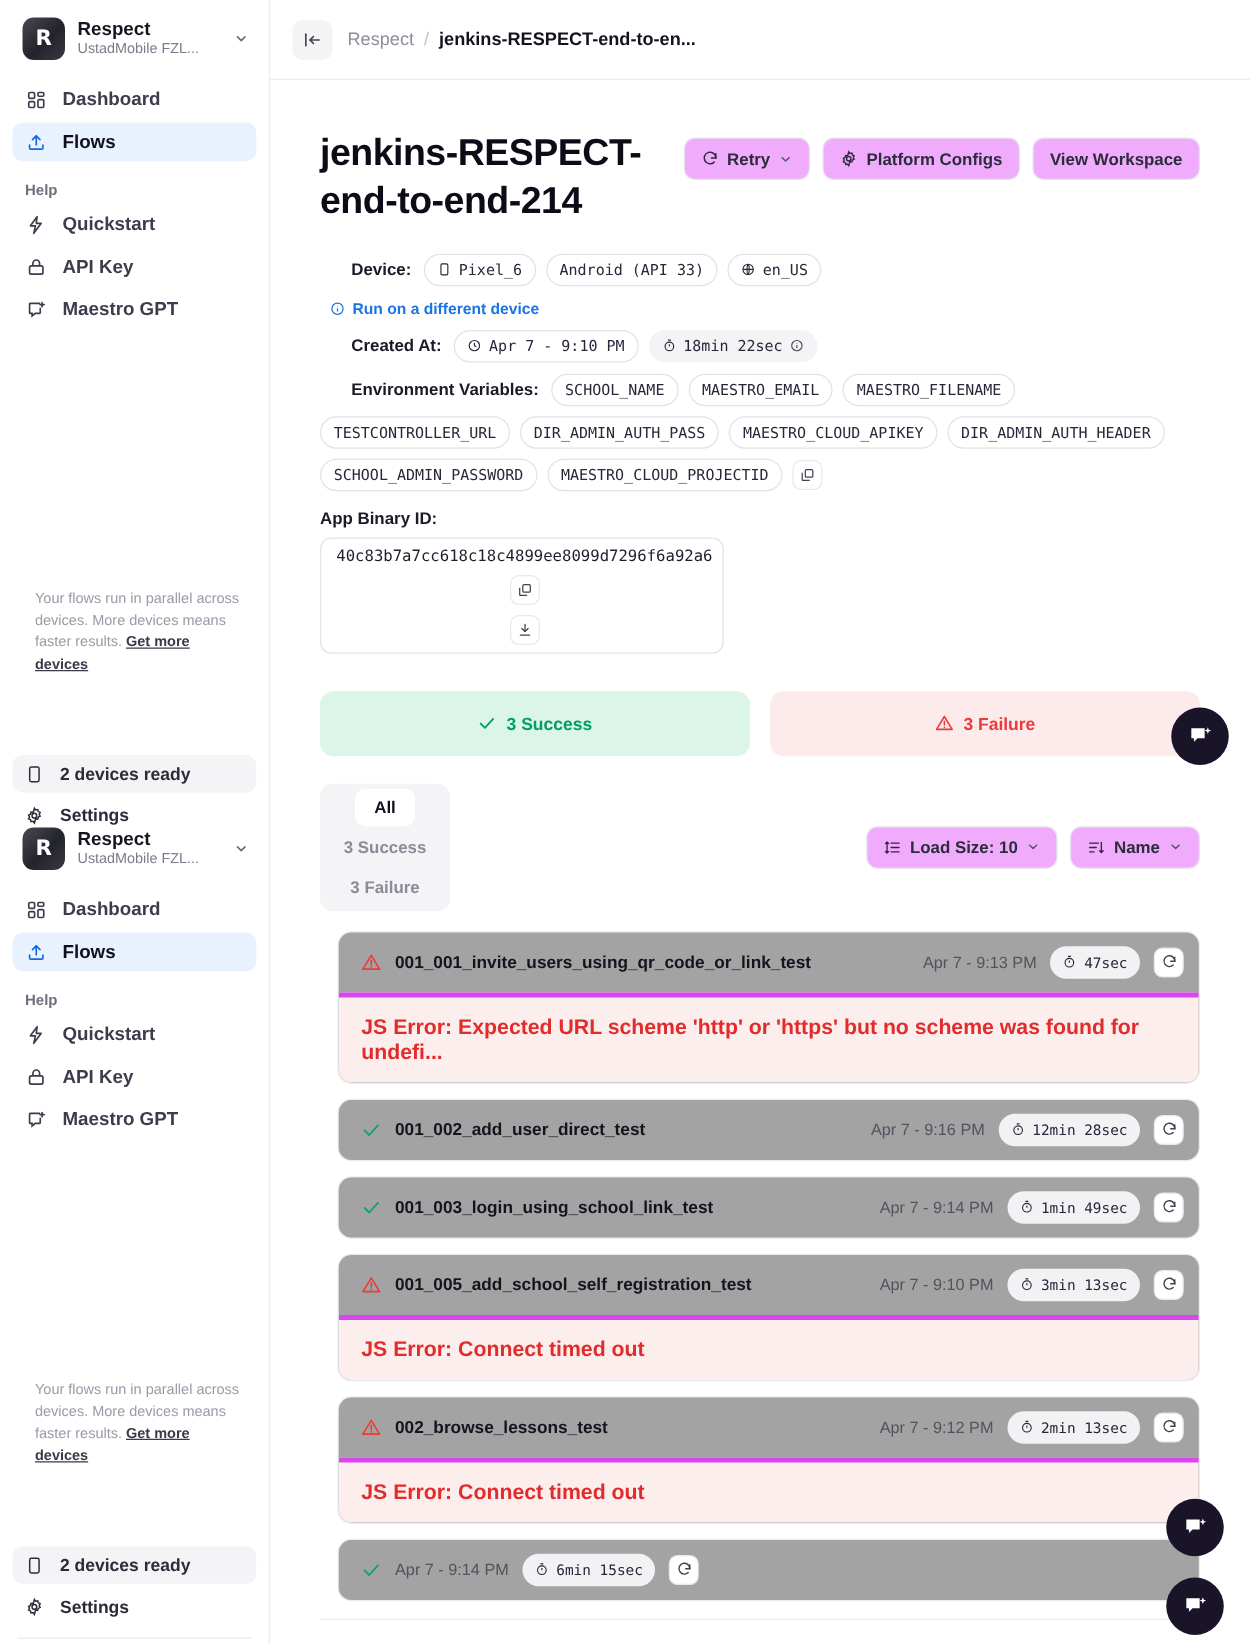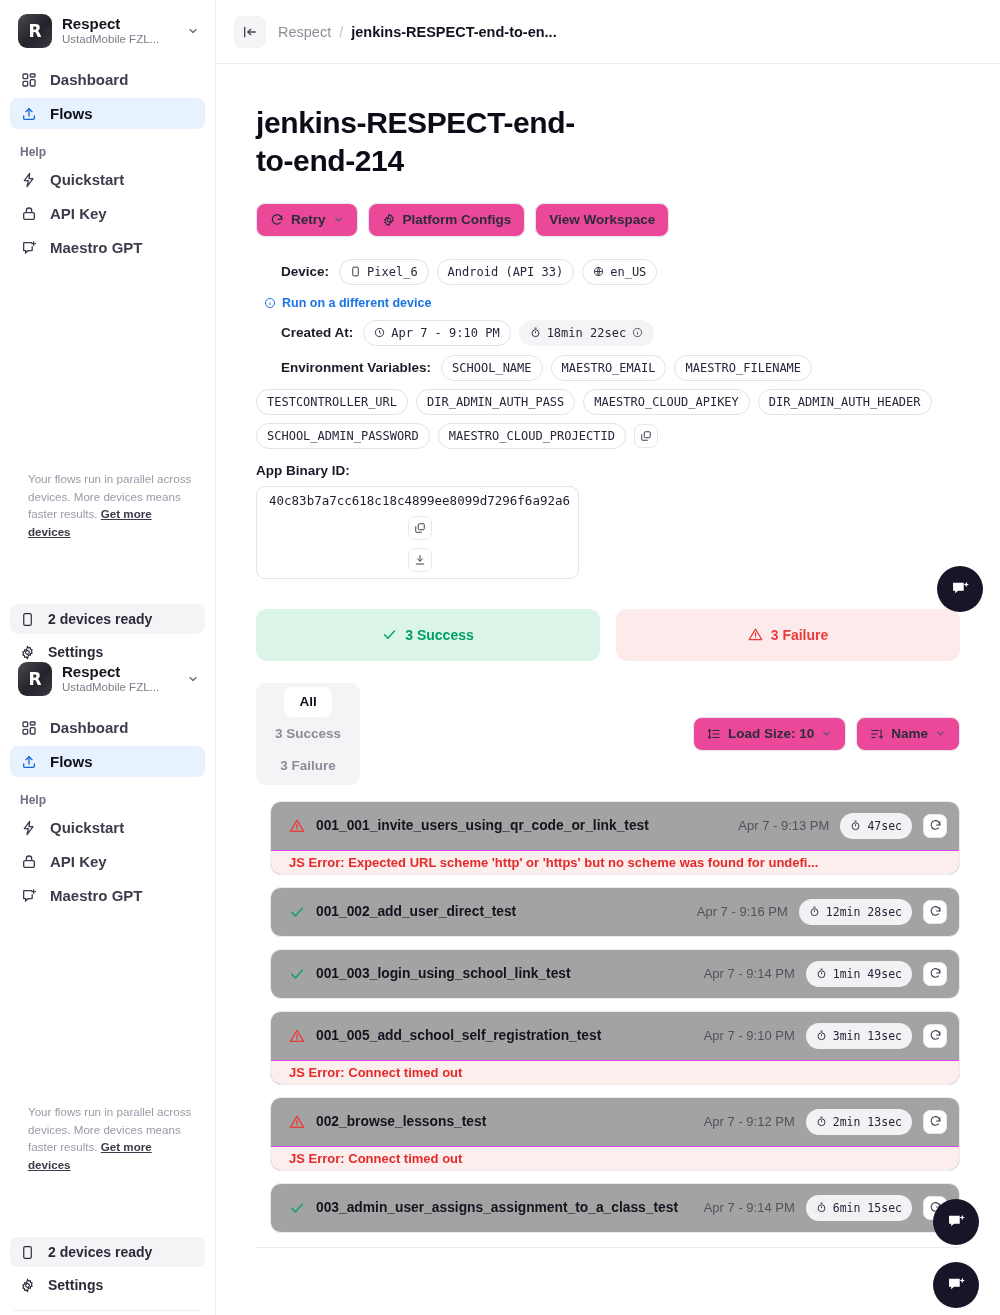--- a/index.html
+++ b/index.html
@@ -82,30 +82,30 @@
   .collapse-btn {
     width: 32px; height: 32px; border-radius: 8px; background: #f4f4f6;
     display: flex; align-items: center; justify-content: center; cursor: pointer; border: none;
   }
   .crumbs { display: flex; align-items: center; gap: 8px; font-size: 14.5px; }
   .crumb-muted { color: #8d8d9b; cursor: pointer; }
   .crumb-sep { color: #c2c2cc; }
   .crumb-cur { color: #13131f; font-weight: 600; }
 
   .content { padding: 40px 40px 0 40px; }
-  .head-row { display: flex; align-items: flex-start; justify-content: space-between; gap: 16px; flex-direction: column; }
+  .head-row { display: flex; align-items: flex-start; justify-content: space-between; gap: 16px; }
   .title {
     font-size: 30px; line-height: 1.28; font-weight: 800; letter-spacing: -0.4px;
     color: #0c0c18; max-width: 340px;
   }
   .head-actions { display: flex; align-items: center; gap: 10px; padding-top: 6px; }
   .btn {
     display: inline-flex; align-items: center; gap: 7px; height: 34px;
     padding: 0 13px; border: 1px solid #e4e4ea; border-radius: 9px;
-    background: #ec4899; font-size: 13.5px; font-weight: 700; color: #2c2c3c;
+    background: #f0abfc; font-size: 13.5px; font-weight: 700; color: #2c2c3c;
     cursor: pointer; white-space: nowrap;
   }
 
   .meta { margin-top: 22px; }
   .meta-row { display: flex; align-items: center; flex-wrap: wrap; gap: 8px; margin-bottom: 9px; }
   .meta-label { font-size: 13.5px; font-weight: 700; color: #1b1b28; margin-right: 2px; padding-left: 25px; }
   .pill {
     display: inline-flex; align-items: center; gap: 6px;
     height: 26px; padding: 0 10px;
     border: 1px solid #e2e2e9; border-radius: 13px;
@@ -161,23 +161,23 @@
   }
   .row-name { font-size: 13.8px; font-weight: 700; color: #14141f; flex: 1 1 auto; }
   .row-time { font-size: 13px; color: #53535f; white-space: nowrap; }
   .dur {
     display: inline-flex; align-items: center; gap: 6px;
     height: 26px; padding: 0 10px; border-radius: 13px; background: #f2f2f5;
     font-family: "DejaVu Sans Mono", monospace; font-size: 11.5px; color: #25253a; white-space: nowrap;
   }
   .row-err {
     background: #fdeeee; color: #e22b2b;
-    font-size: 13px; font-weight: 700;
-    padding: 4px 18px;
-    border-top: 1px solid #d946ef;
+    font-size: 17px; font-weight: 700;
+    padding: 14px 18px;
+    border-top: 4px solid #d946ef;
   }
   .bottom-rule { border-top: 1px solid #eaeaf0; margin-top: 14px; }
 
   .fab {
     position: absolute; width: 46px; height: 46px; border-radius: 50%;
     background: #1a1429; display: flex; align-items: center; justify-content: center;
     cursor: pointer; z-index: 30;
   }
 </style>
 </head>
@@ -735,21 +735,20 @@
           <div class="row-err">JS Error: Connect timed out</div>
         </div>
 
         <div class="row-card">
           <div class="row-main">
             <span>
               <svg width="16" height="16" viewBox="0 0 24 24" fill="none" stroke="#0aa563" stroke-width="2.2" stroke-linecap="round" stroke-linejoin="round">
                   <polyline points="4 12.5 9.5 18 20 6.5"></polyline>
                 </svg>
             </span>
-            <span class="row-name">003_admin_user_assigns_assignment_to_a_class_test</span>
             <span class="row-time">Apr 7 - 9:14 PM</span>
             <span class="dur">
               <span>
                 <svg width="11" height="11" viewBox="0 0 24 24" fill="none" stroke="#25253a" stroke-width="2">
                     <circle cx="12" cy="13.5" r="7.5"></circle>
                     <path d="M12 9.5v4M9.5 2.5h5"></path>
                   </svg>
               </span>
               <span>6min 15sec</span>
             </span>

